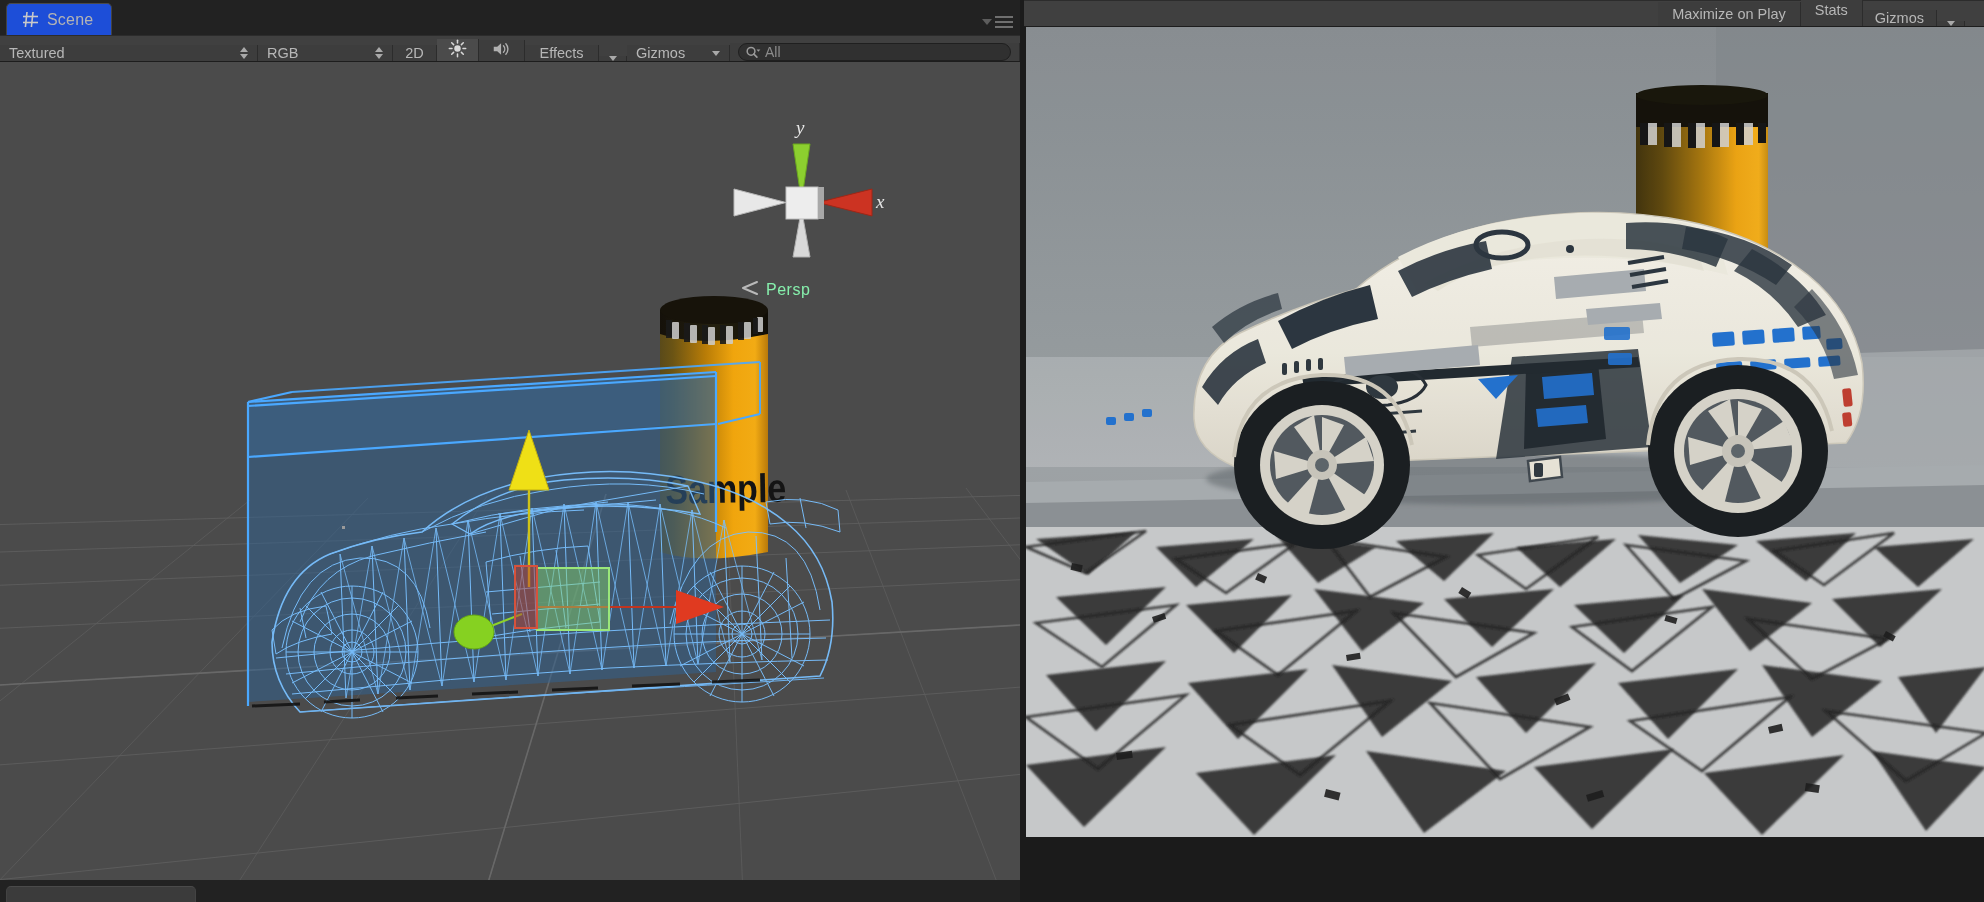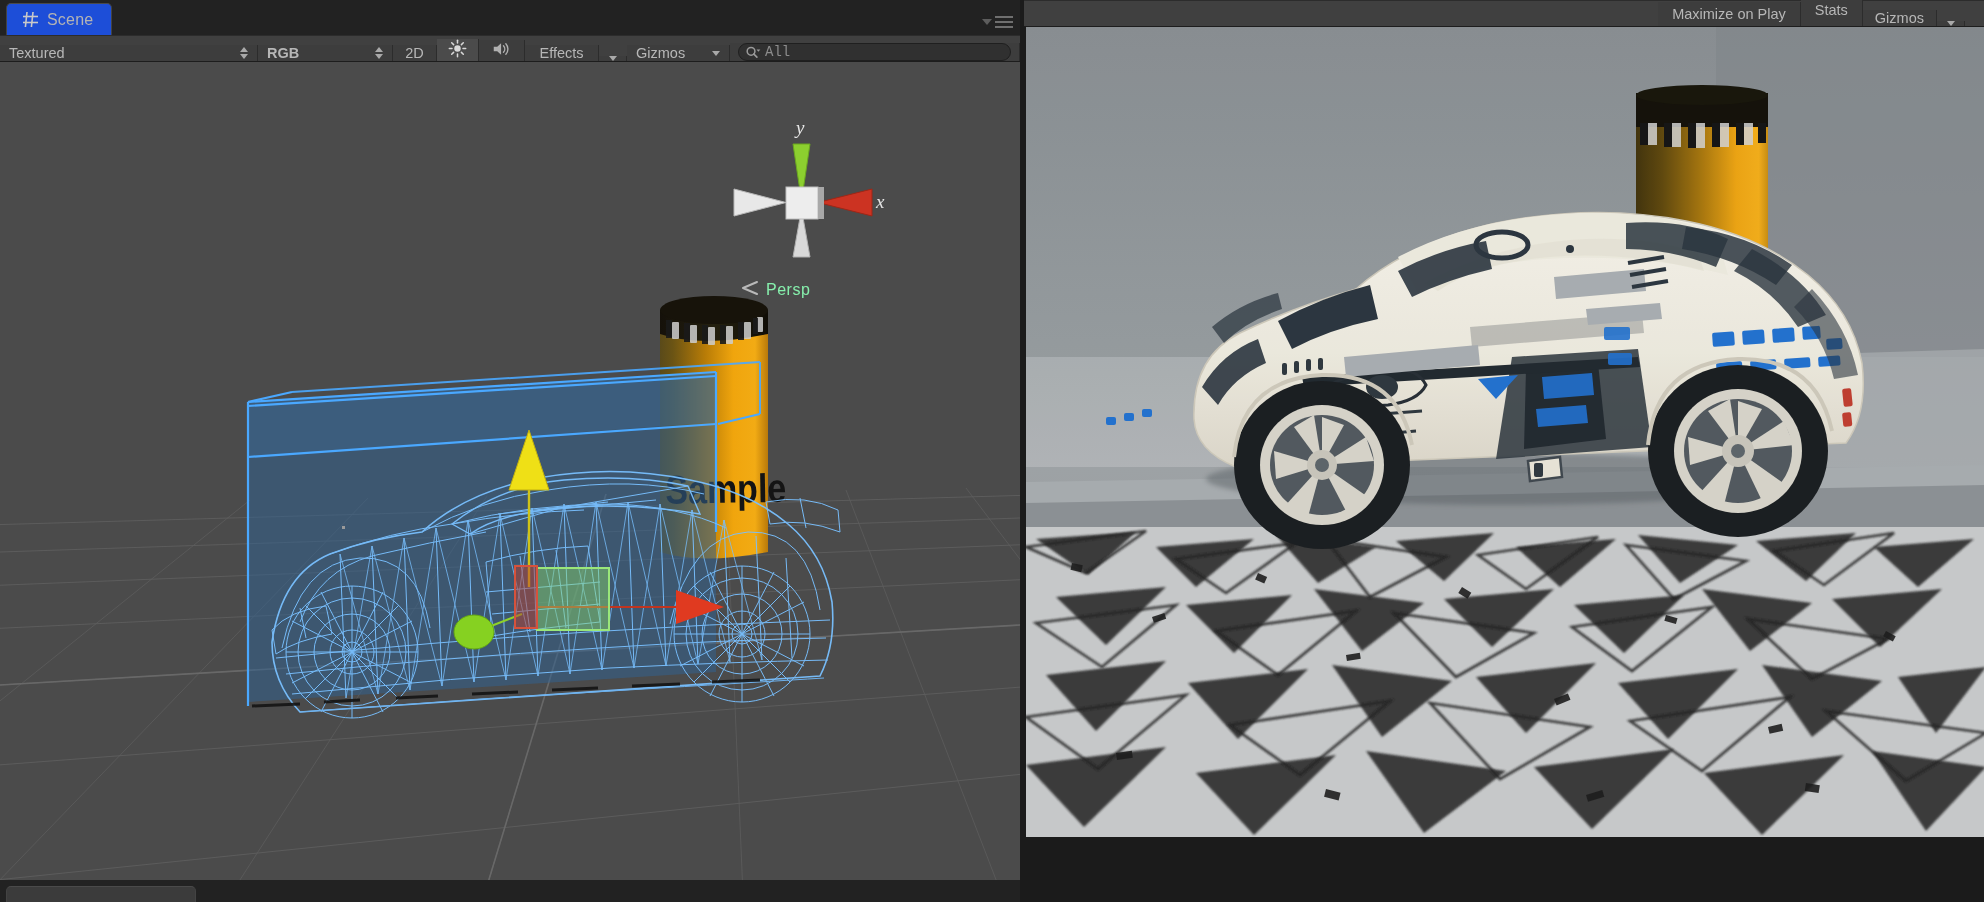--- a/index.html
+++ b/index.html
@@ -103,21 +103,21 @@
     </div>
 
     <div class="toolbar">
       <div class="tb-item flat" style="width:258px;">
         <span class="tb-label">Textured</span>
         <span class="updown">
             <i class="u"></i>
             <i class="d"></i>
           </span>
       </div>
-      <div class="tb-item flat" style="width:135px;font-weight:bold;">
+      <div class="tb-item flat" style="width:135px;">
         <span class="tb-label">RGB</span>
         <span class="updown">
             <i class="u"></i>
             <i class="d"></i>
           </span>
       </div>
       <div class="tb-item flat" style="width:44px;justify-content:center;">
         <span>2D</span>
       </div>
       <div class="tb-item on" style="width:42px;justify-content:center;">
@@ -148,21 +148,21 @@
       <div class="tb-item flat" style="width:74px;justify-content:center;">
         <span>Effects</span>
       </div>
       <div class="tb-item flat" style="width:28px;justify-content:center;">
         <span class="caret"></span>
       </div>
       <div class="tb-item flat" style="width:103px;">
         <span class="tb-label">Gizmos</span>
         <span class="caret"></span>
       </div>
-      <div class="tb-item flat" style="flex:1 1 auto;padding:0;font-family:Liberation Mono, monospace;">
+      <div class="tb-item flat" style="flex:1 1 auto;padding:0;">
         <div class="searchbox" style="flex:1 1 auto;">
           <span class="mag">
             <svg width="17" height="15" viewBox="0 0 18 15">
               <circle cx="6.4" cy="6.2" r="4.1" stroke="#9a9a9a" stroke-width="1.6" fill="none"></circle>
               <line x1="9.4" y1="9.3" x2="12.6" y2="12.4" stroke="#9a9a9a" stroke-width="1.8" stroke-linecap="round"></line>
               <path d="M12.2 4.2h4l-2 2.6z" fill="#9a9a9a"></path>
             </svg>
           </span>
           <span>All</span>
         </div>

